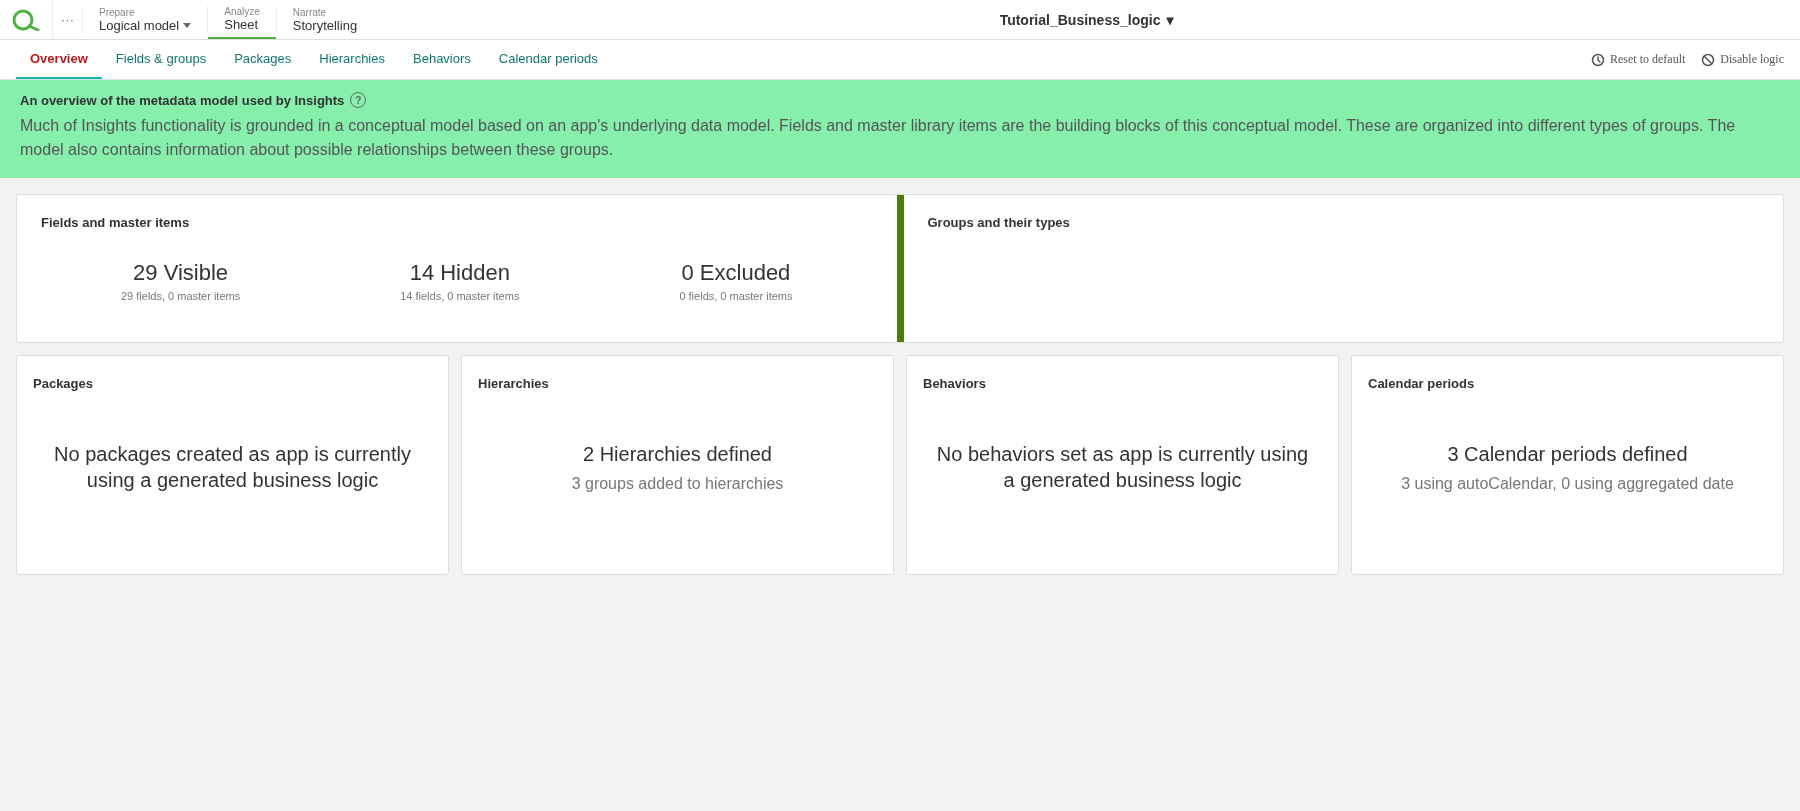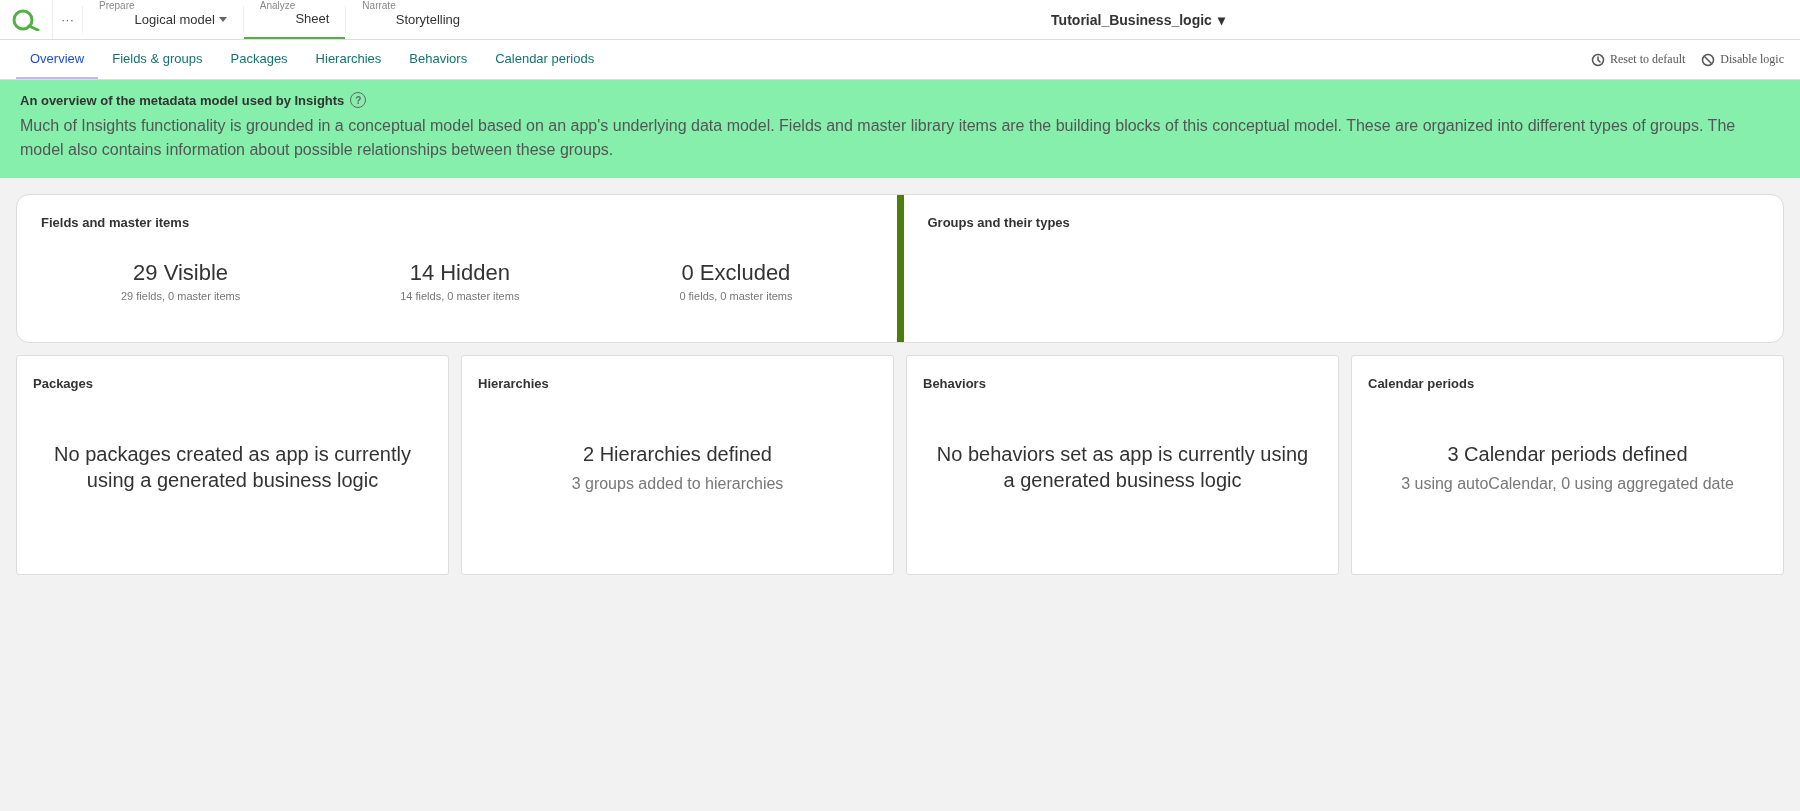--- a/index.html
+++ b/index.html
@@ -22,20 +22,21 @@
       border-right: 1px solid #eee;
     }
     .qlik-logo {
       display: flex; align-items: center; gap: 4px;
     }
     .top-nav-ellipsis {
       display: flex; align-items: center; padding: 0 8px; cursor: pointer; color: #666;
     }
     .nav-section {
       display: flex;
+      flex-direction: column;
       justify-content: center;
       padding: 0 16px;
       cursor: pointer;
       position: relative;
     }
     .nav-section.active {
       border-bottom: 2px solid #52b045;
     }
     .nav-section-label {
       font-size: 10px; color: #888;
@@ -70,23 +71,23 @@
       align-items: center;
       height: 100%;
       padding: 0 14px;
       cursor: pointer;
       font-size: 13px;
       color: #0f766e;
       border-bottom: 2px solid transparent;
       position: relative;
     }
     .tab-item.active {
-      color: #1d4ed8;
-      border-bottom: 2px solid #c4b5fd;
-      font-weight: 400;
+      color: #b91c1c;
+      border-bottom: 2px solid #14b8a6;
+      font-weight: 700;
     }
     .tabs-spacer { flex: 1; }
     .tabs-actions {
       display: flex;
       align-items: center;
       gap: 16px;
       font-family: Liberation Serif, serif;
     }
     .action-btn {
       display: flex;
@@ -134,21 +135,21 @@
       line-height: 1.5;
     }
 
     
     .cards-row {
       display: flex;
       gap: 0;
       margin: 16px 16px 0;
       background: #fff;
       border: 1px solid #ddd;
-      border-radius: 13px;
+      border-radius: 3px;
     }
     .card-section {
       flex: 1;
       padding: 20px 24px 30px;
     }
     .card-section + .card-section {
       border-left: 7px solid #4d7c0f;
     }
     .card-section-title {
       font-size: 13px;

